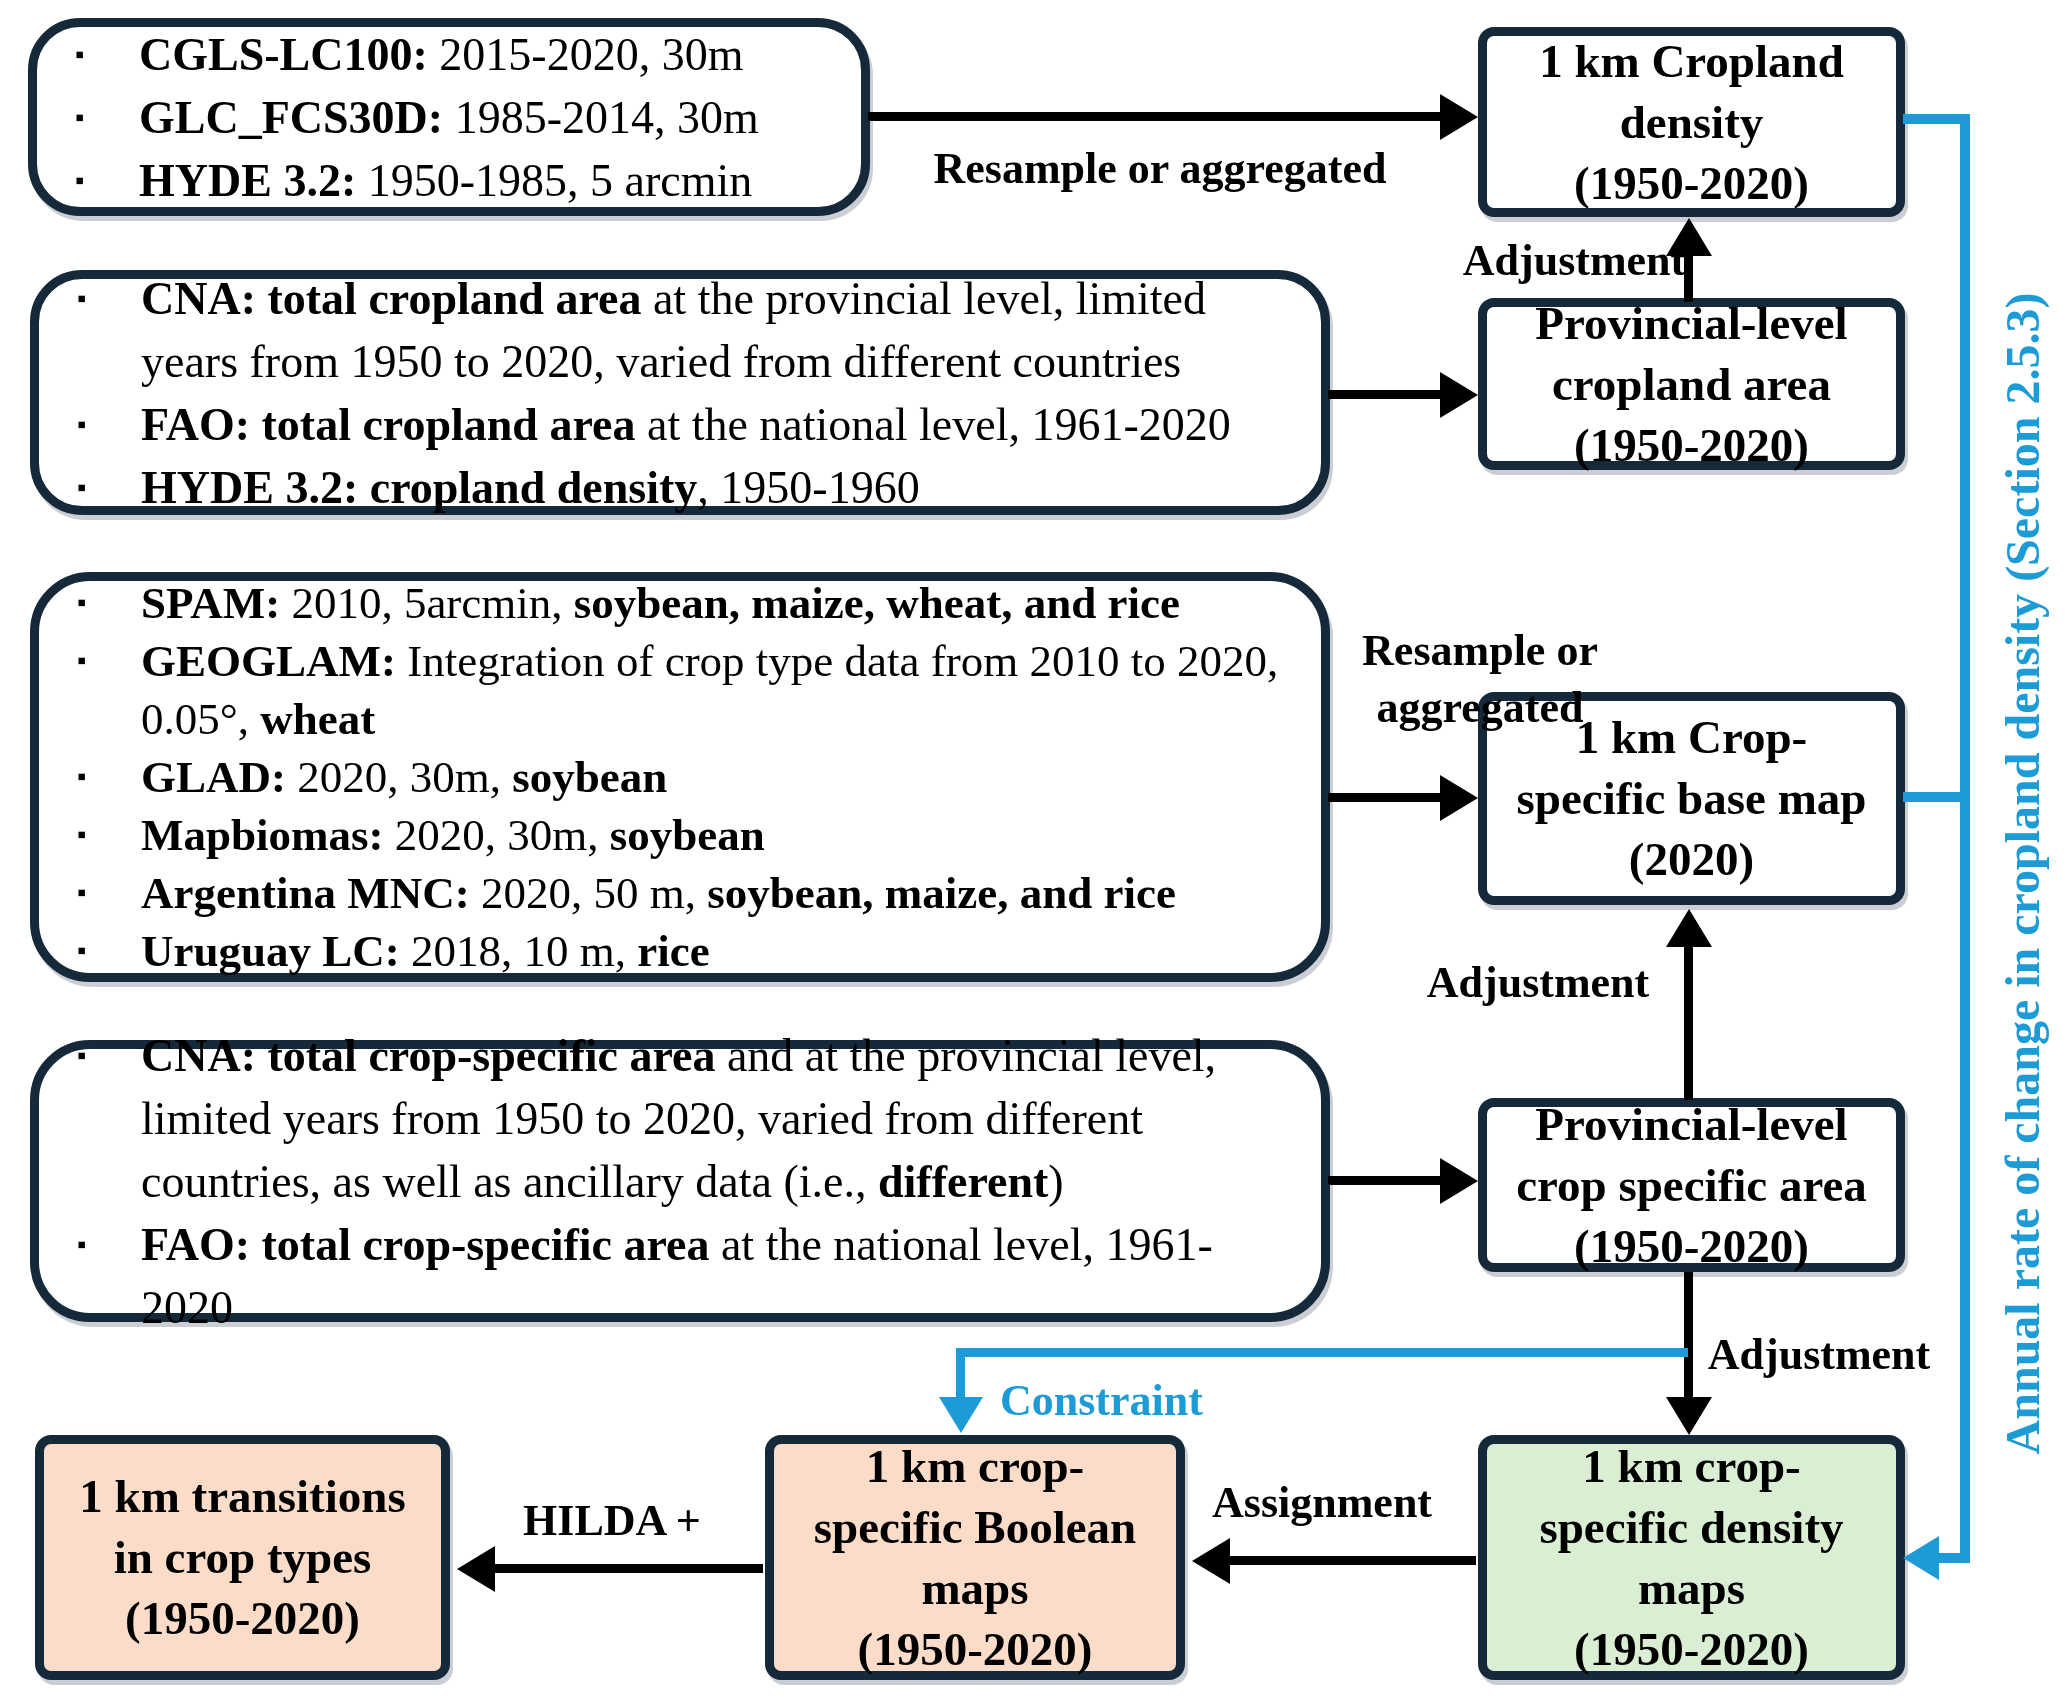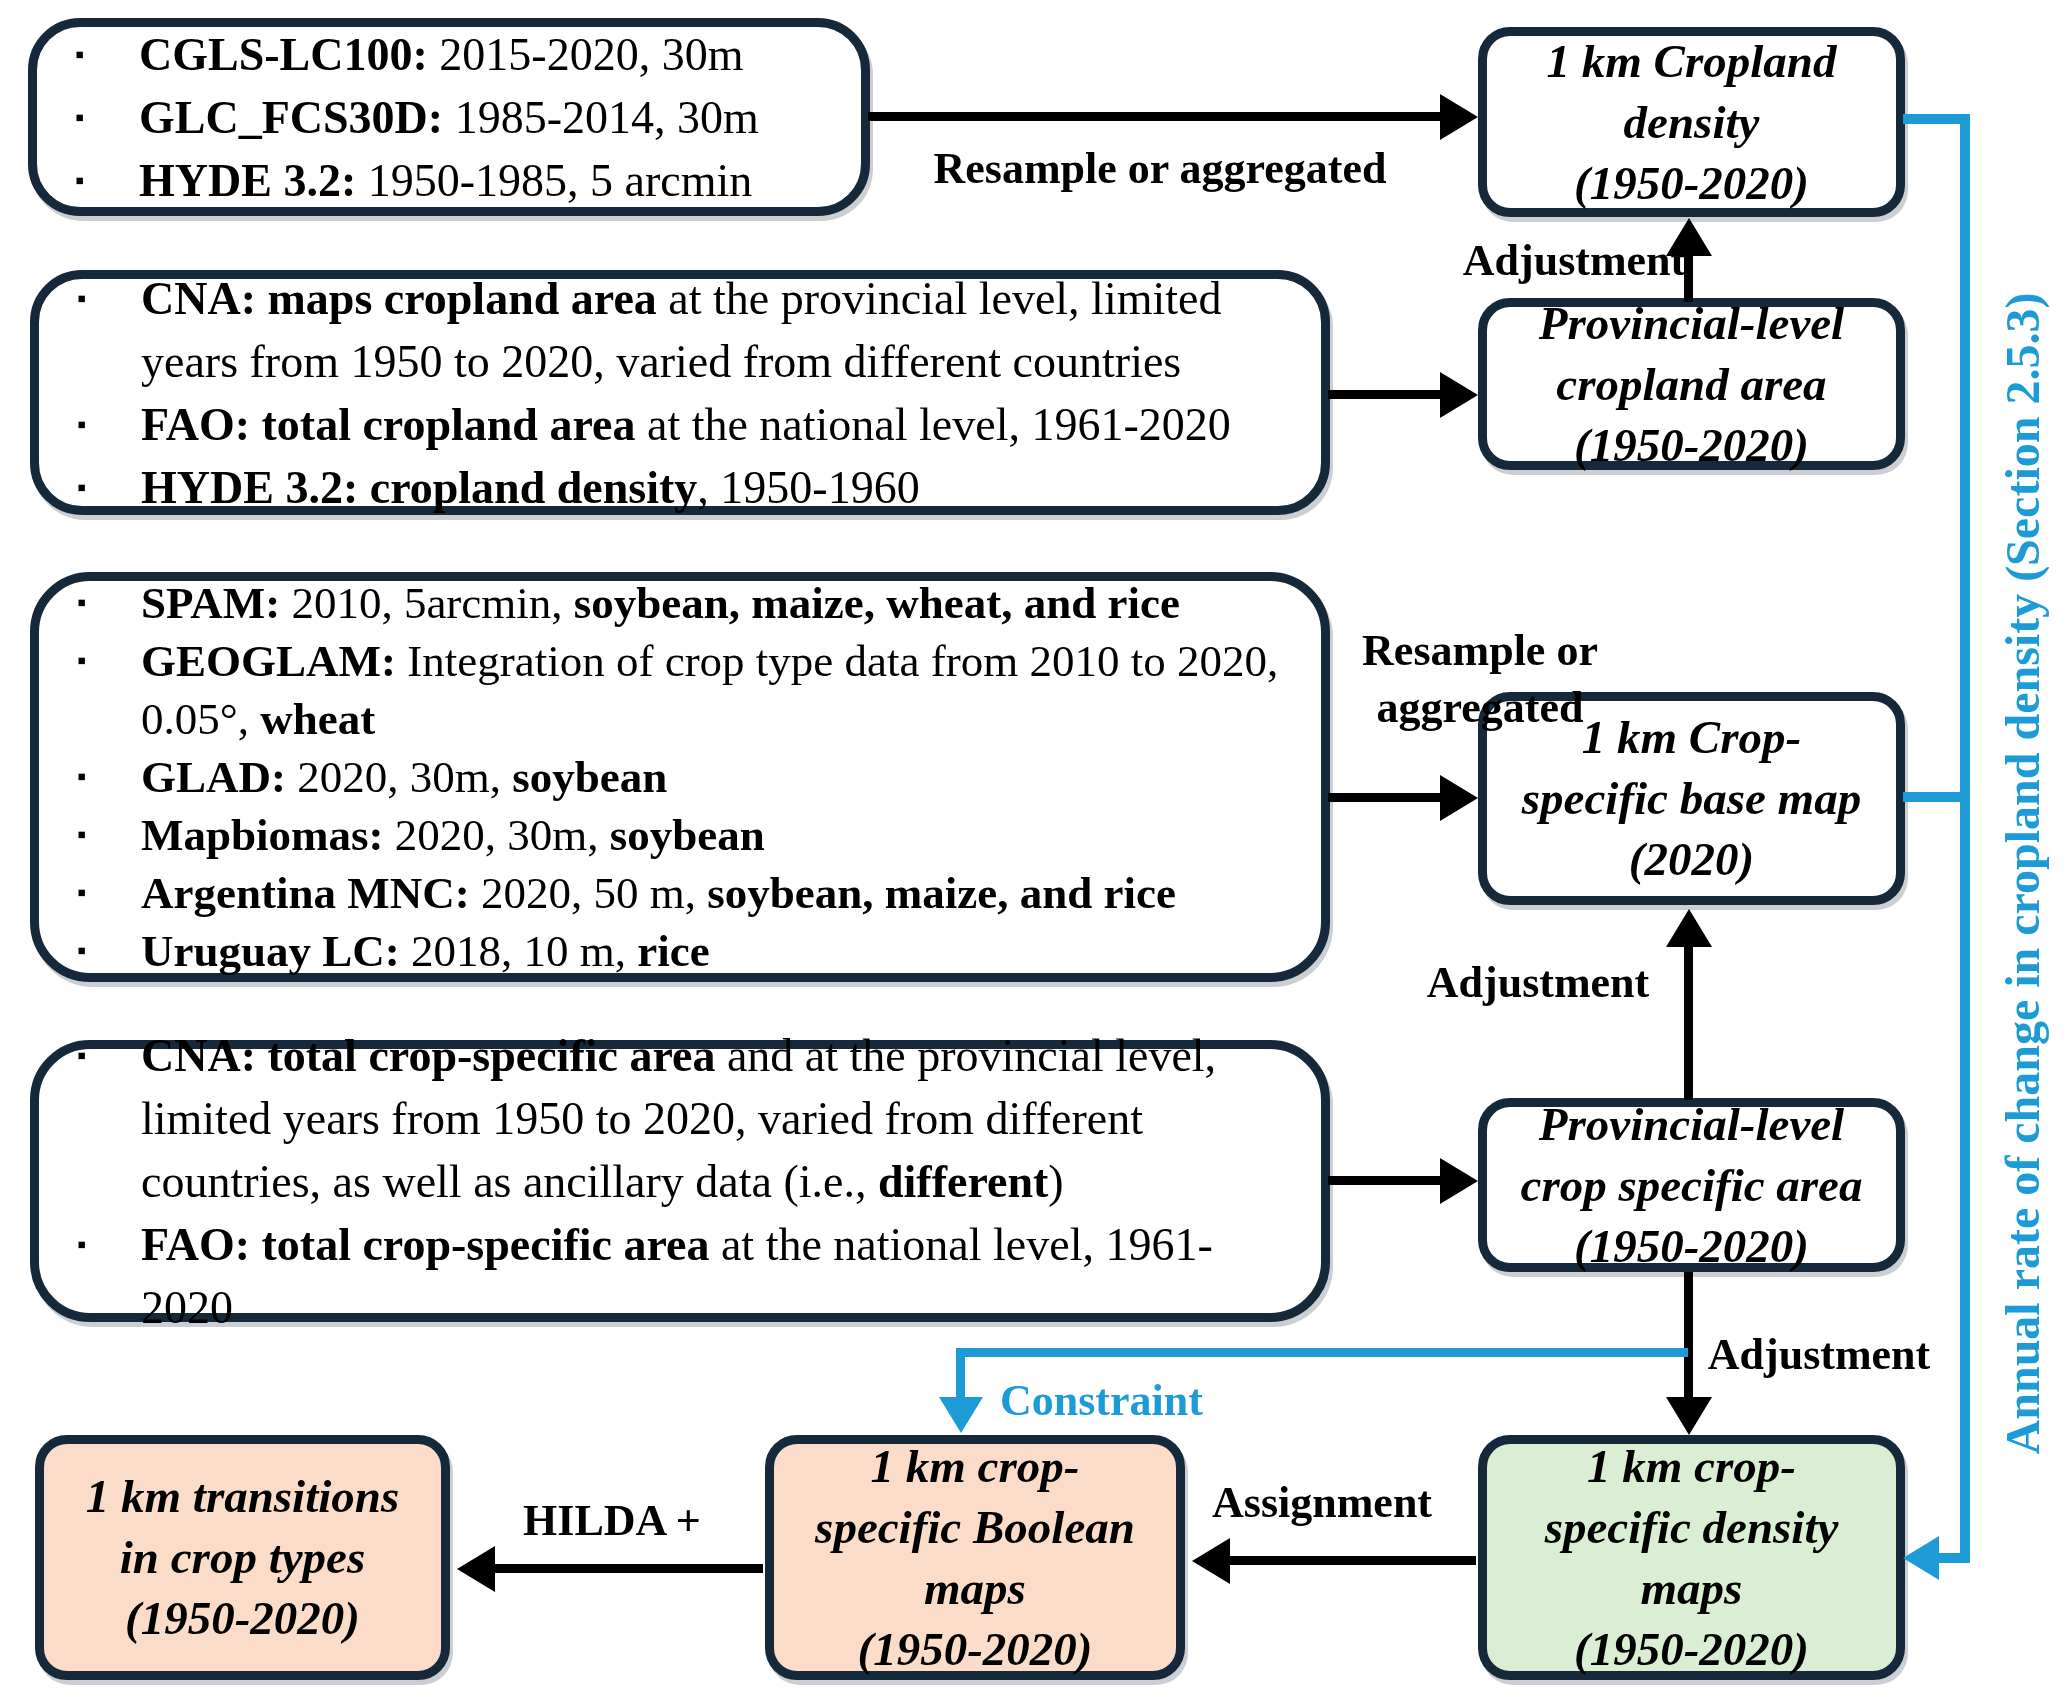--- a/index.html
+++ b/index.html
@@ -6,21 +6,21 @@
   #canvas{
     position:relative;width:2067px;height:1705px;background:#ffffff;
     font-family:"Liberation Serif","DejaVu Serif",serif;color:#000;overflow:hidden;
   }
   .box{
     position:absolute;background:#ffffff;border:9px solid #16293a;border-radius:52px;
     box-sizing:border-box;display:flex;flex-direction:column;justify-content:center;
     box-shadow:3px 5px 0 rgba(105,115,128,.35);
   }
   .srcbox{padding:8px 34px 8px 38px;}
-  .nodebox{align-items:center;text-align:center;border-radius:32px;padding:4px 8px;font-style:italic;}
+  .nodebox{align-items:center;text-align:center;border-radius:16px;padding:4px 8px;}
   .pink{background:#fadcc9;}
   .green{background:#d9eed3;}
   .title{font-weight:bold;font-size:47px;line-height:61px;white-space:pre-line;}
   .li{display:flex;font-size:46px;line-height:63px;}
   .tight .li{font-size:45px;line-height:58px;}
   .bullet{flex:0 0 64px;font-size:26px;}
   .litext{flex:1;}
   .b{font-weight:bold;}
   .label{
     position:absolute;font-weight:bold;font-size:44px;line-height:57px;
@@ -57,21 +57,21 @@
       </div>
       <div class="li">
         <span class="bullet">▪</span>
         <span class="litext"><span class="b">HYDE 3.2:</span><span> 1950-1985, 5 arcmin</span></span>
       </div>
     </div>
 
   <div class="box srcbox" style="left:30px;top:270px;width:1300px;height:245px;">
       <div class="li">
         <span class="bullet">▪</span>
-        <span class="litext"><span class="b">CNA: maps cropland area</span><span> at the provincial level, limited  years from 1950 to 2020, varied from different countries</span></span>
+        <span class="litext"><span class="b">CNA: total cropland area</span><span> at the provincial level, limited  years from 1950 to 2020, varied from different countries</span></span>
       </div>
       <div class="li">
         <span class="bullet">▪</span>
         <span class="litext"><span class="b">FAO: total cropland area</span><span> at the national level, 1961-2020</span></span>
       </div>
       <div class="li">
         <span class="bullet">▪</span>
         <span class="litext"><span class="b">HYDE 3.2: cropland density</span><span>, 1950-1960</span></span>
       </div>
     </div>

